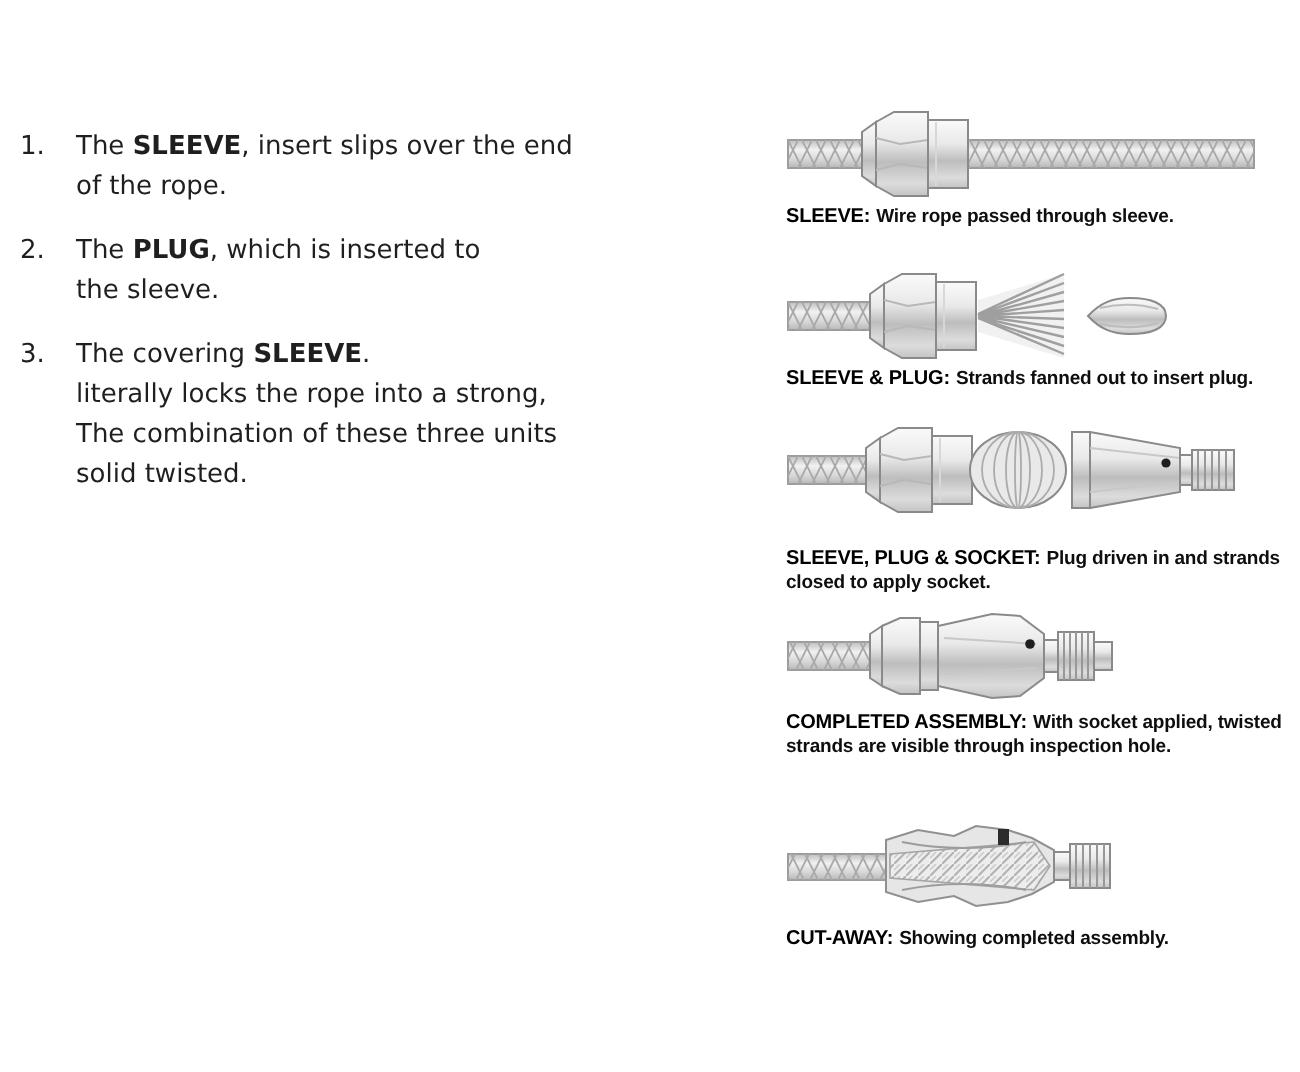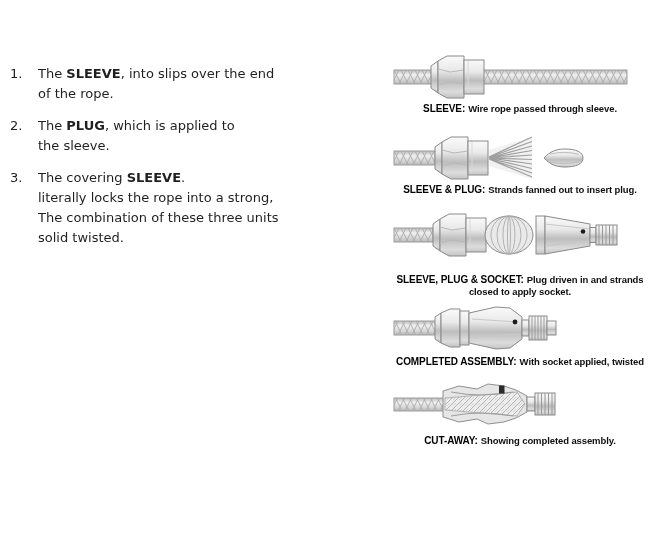--- a/index.html
+++ b/index.html
@@ -12,25 +12,25 @@
   .item{display:flex;margin-bottom:12px;}
   .num{flex:0 0 28px;width:28px;}
   .ln b{font-weight:bold;}
 
   
   .figure{position:absolute;left:393px;margin:0;}
   .fig-1{top:54px;}
   .fig-2{top:135px;}
   .fig-3{top:212px;}
   .fig-4{top:303px;}
-  .fig-5{top:379px;}
+  .fig-5{top:408px;}
   .art{display:block;}
   .cap{margin-top:3px;width:254px;
        font-family:"Liberation Sans",sans-serif;font-size:9.5px;line-height:11.5px;
-       font-weight:bold;color:#0e0e0e;letter-spacing:-0.1px;text-align:center;}
+       font-weight:bold;color:#0e0e0e;letter-spacing:-0.1px;}
   .fig-3 .cap{margin-top:16px;}
   .fig-5 .cap{margin-top:6px;}
   .cap b{margin-right:3px;font-size:10px;color:#000;}
 </style>
 </head>
 <body>
 
 <svg width="0" height="0" style="position:absolute" aria-hidden="true">
   <defs>
     <linearGradient id="gMetal" x1="0" y1="0" x2="0" y2="1">
@@ -65,29 +65,29 @@
   </defs>
 </svg>
 
 <div class="page">
 
   <div class="instructions">
 
     <div class="item">
       <span class="num">1.</span>
       <div class="body">
-        <div class="ln"><span>The </span><b>SLEEVE</b><span>, into slips over the end</span></div>
+        <div class="ln"><span>The </span><b>SLEEVE</b><span>, insert slips over the end</span></div>
         <div class="ln"><span>of the rope.</span></div>
       </div>
     </div>
 
     <div class="item">
       <span class="num">2.</span>
       <div class="body">
-        <div class="ln"><span>The </span><b>PLUG</b><span>, which is applied to</span></div>
+        <div class="ln"><span>The </span><b>PLUG</b><span>, which is inserted to</span></div>
         <div class="ln"><span>the sleeve.</span></div>
       </div>
     </div>
 
     <div class="item">
       <span class="num">3.</span>
       <div class="body">
         <div class="ln"><span>The covering </span><b>SLEEVE</b><span>.</span></div>
         <div class="ln"><span>literally locks the rope into a strong,</span></div>
         <div class="ln"><span>The combination of these three units</span></div>
@@ -181,20 +181,21 @@
         <path d="M79,16 L125,19 M79,34 L125,31" stroke="#c8c8c8" stroke-width="1" fill="none"></path>
         <circle cx="122" cy="19" r="2.4" fill="#1e1e1e"></circle>
         <rect x="129" y="17" width="7" height="16" fill="url(#gMetal)" stroke="#8a8a8a" stroke-width="1"></rect>
         <rect x="136" y="13" width="18" height="24" fill="url(#gMetal)" stroke="#8a8a8a" stroke-width="1"></rect>
         <path d="M139,13 V37 M142,13 V37 M145,13 V37 M148,13 V37 M151,13 V37" stroke="#989898" stroke-width="1" fill="none"></path>
         <rect x="154" y="18" width="9" height="14" fill="url(#gMetal)" stroke="#8a8a8a" stroke-width="1"></rect>
       </g>
     </svg>
     <figcaption class="cap">
       <b>COMPLETED ASSEMBLY:</b><span>With socket applied, twisted</span>
+      <div>strands are visible through inspection hole.</div>
     </figcaption>
   </figure>
 
   <figure class="figure fig-5">
     <svg class="art" width="180" height="50" viewBox="0 0 180 50">
       <g>
         <rect x="1" y="19" width="51" height="13" fill="url(#gRope)" stroke="#9c9c9c" stroke-width="1"></rect>
         <rect x="1" y="19" width="51" height="13" fill="url(#pBraid)"></rect>
       </g>
       <g>

